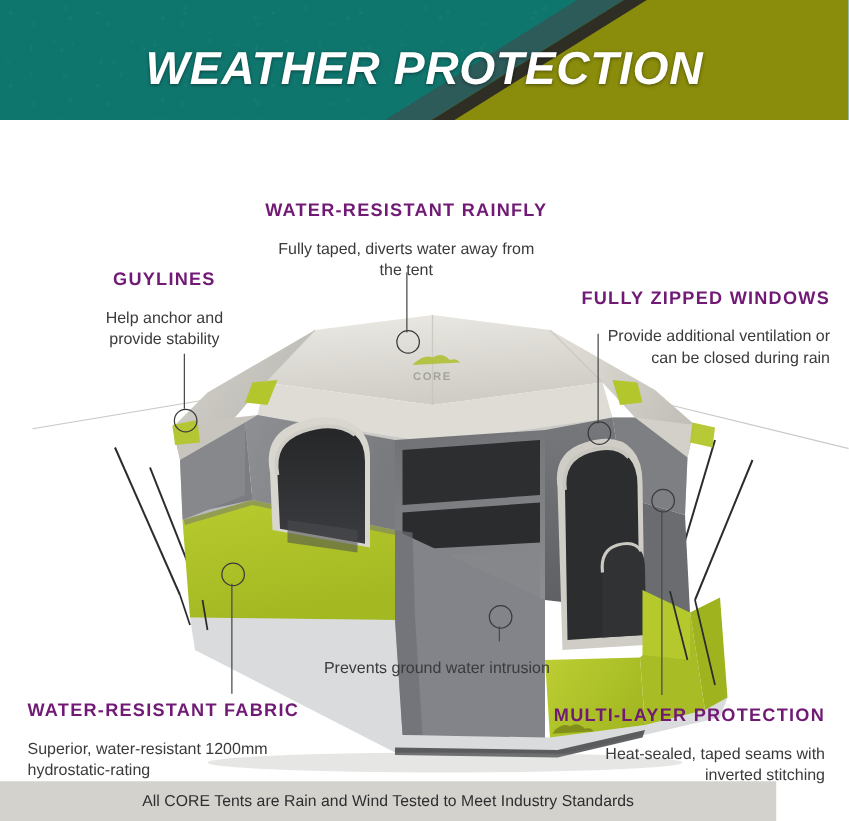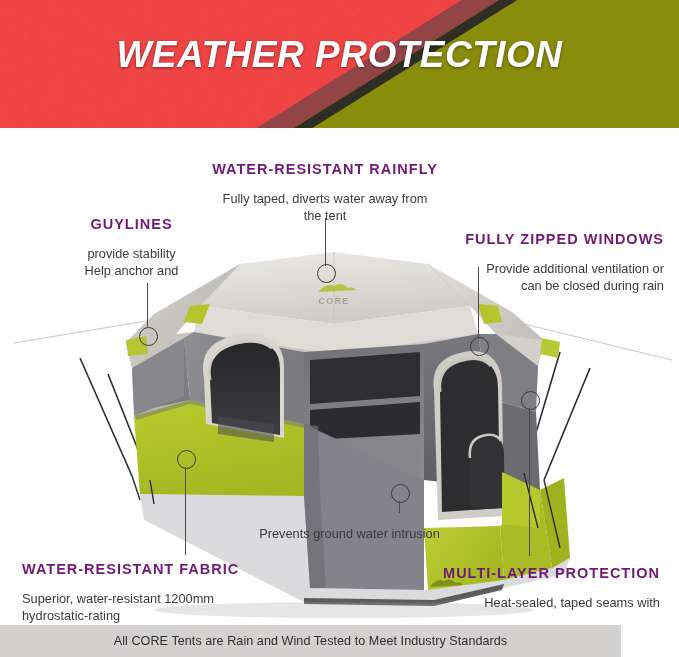--- a/index.html
+++ b/index.html
@@ -7,22 +7,22 @@
     width:679px;height:657px;
     background:#ffffff;
     font-family:"Liberation Sans", sans-serif;
     overflow:hidden;
     position:relative;
   }
   .page{position:relative;width:679px;height:657px;overflow:hidden;background:#fff;}
 
   
   .banner{
-    position:absolute;left:0;top:0;width:679px;height:128px;
-    background:#ef4444;
+    position:absolute;left:0;top:0;width:679px;height:96px;
+    background:#0f766e;
     overflow:hidden;
   }
   .banner-texture{
     position:absolute;inset:0;
     background-image:
       radial-gradient(ellipse 4px 3px at 12% 18%, rgba(255,255,255,.055), transparent 60%),
       radial-gradient(ellipse 3px 5px at 28% 55%, rgba(255,255,255,.05), transparent 60%),
       radial-gradient(ellipse 5px 3px at 44% 30%, rgba(255,255,255,.045), transparent 60%),
       radial-gradient(ellipse 3px 4px at 62% 72%, rgba(255,255,255,.05), transparent 60%),
       radial-gradient(ellipse 4px 4px at 76% 22%, rgba(255,255,255,.05), transparent 60%),
@@ -91,21 +91,21 @@
   .leader{position:absolute;background:#4a4a4c;}
   .leader-v{width:1.4px;}
   .target-circle{
     position:absolute;
     border:1.5px solid #3a3a3c;
     border-radius:50%;
     background:transparent;
   }
 
   
-  .tent-wrap{position:absolute;left:4px;top:128px;width:550px;height:497px;}
+  .tent-wrap{position:absolute;left:16px;top:128px;width:550px;height:497px;}
   svg.tent{display:block;}
 
   
   .footer{
     position:absolute;left:0;bottom:0;width:621px;height:32px;
     background:#d4d2cd;
     display:flex;align-items:center;justify-content:center;
   }
   .footer-text{
     font-size:12.6px;color:#2e2e30;
@@ -290,22 +290,22 @@
 
   <div class="target-circle" style="left:391px;top:484px;width:17px;height:17px;"></div>
   <div class="leader leader-v" style="left:399px;top:501px;height:12px;"></div>
 
   <div class="target-circle" style="left:521px;top:391px;width:17px;height:17px;"></div>
   <div class="leader leader-v" style="left:529px;top:408px;height:148px;"></div>
 
   <div class="callout ta-center" style="left:44px;top:215px;width:175px;">
     <div class="c-title">GUYLINES</div>
     <div class="c-desc">
+      <div>Help anchor and</div>
       <div>provide stability</div>
-      <div>Help anchor and</div>
     </div>
   </div>
 
   <div class="callout ta-center" style="left:180px;top:160px;width:290px;">
     <div class="c-title">WATER-RESISTANT RAINFLY</div>
     <div class="c-desc">
       <div>Fully taped, diverts water away from</div>
       <div>the tent</div>
     </div>
   </div>
@@ -329,20 +329,21 @@
   <div class="callout ta-center" style="left:222px;top:513px;width:255px;">
     <div class="c-desc">
       <div>Prevents ground water intrusion</div>
     </div>
   </div>
 
   <div class="callout ta-right" style="left:372px;top:564px;width:288px;">
     <div class="c-title">MULTI-LAYER PROTECTION</div>
     <div class="c-desc">
       <div>Heat-sealed, taped seams with</div>
+      <div>inverted stitching</div>
     </div>
   </div>
 
   <div class="footer">
     <div class="footer-text">All CORE Tents are Rain and Wind Tested to Meet Industry Standards</div>
   </div>
 
 </div>
 
 </body></html>

